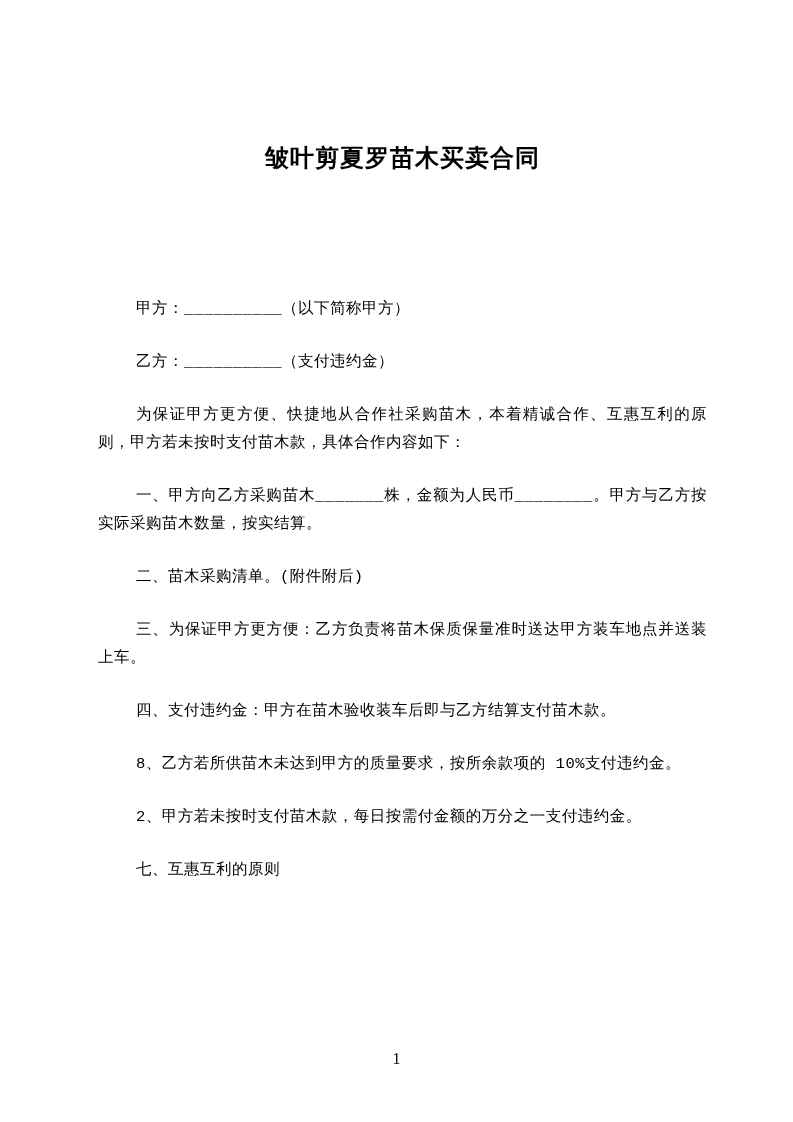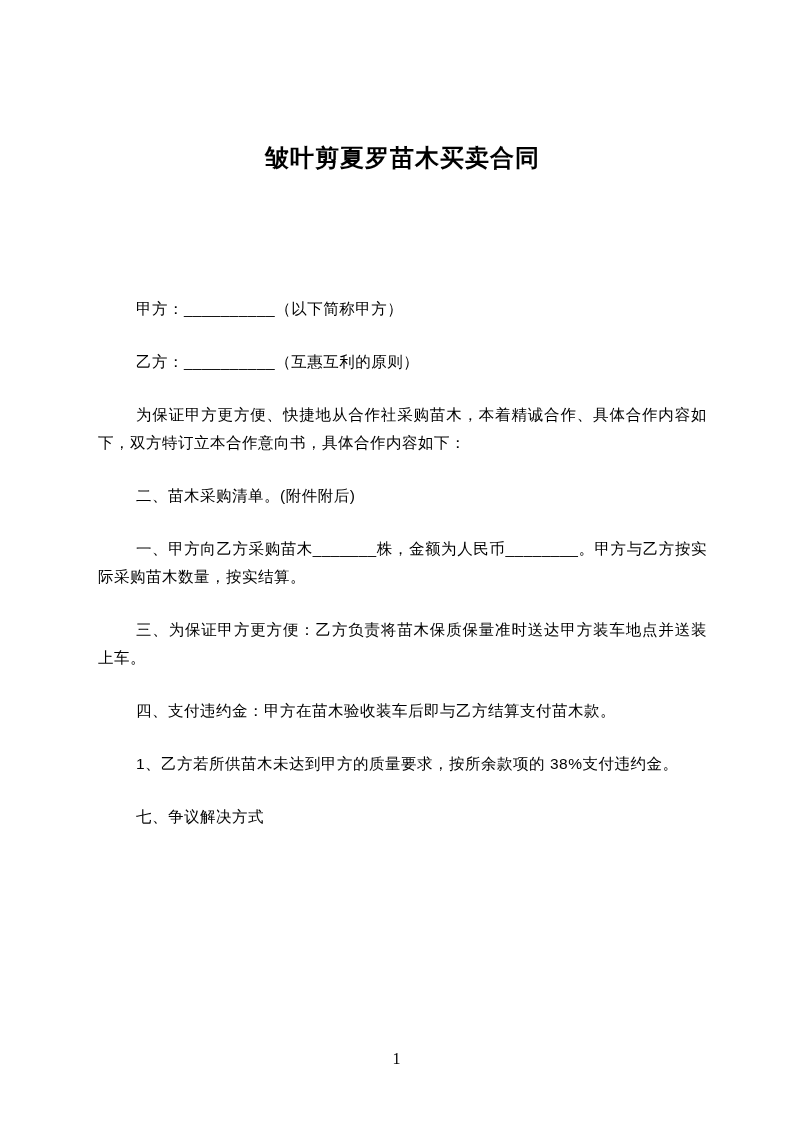--- a/index.html
+++ b/index.html
@@ -28,20 +28,21 @@
     margin: 0 0 122px 0;
   }
   .para {
     font-size: 15.5px;
     line-height: 28px;
     margin: 0 0 25px 0;
     text-indent: 38px;
     text-align: justify;
     word-break: break-all;
     letter-spacing: 0.5px;
+    font-family: Liberation Mono, monospace;
   }
   .page-number {
     position: absolute;
     top: 1049px;
     left: 0;
     right: 0;
     text-align: center;
     font-family: "Liberation Serif", "DejaVu Serif", serif;
     font-size: 16px;
     line-height: 20px;
@@ -49,34 +50,35 @@
 </style>
 </head>
 <body>
 
 <div class="page">
   <div class="content">
     <h1 class="doc-title">皱叶剪夏罗苗木买卖合同</h1>
 
     <p class="para">甲方：__________（以下简称甲方）</p>
 
-    <p class="para">乙方：__________（互惠互利的原则）</p>
+    <p class="para">乙方：__________（支付违约金）</p>
 
-    <p class="para">为保证甲方更方便、快捷地从合作社采购苗木，本着精诚合作、具体合作内容如下，双方特订立本合作意向书，具体合作内容如下：</p>
+    <p class="para">为保证甲方更方便、快捷地从合作社采购苗木，本着精诚合作、互惠互利的原则，甲方若未按时支付苗木款，具体合作内容如下：</p>
+
+    <p class="para">一、甲方向乙方采购苗木_______株，金额为人民币________。甲方与乙方按实际采购苗木数量，按实结算。</p>
 
     <p class="para">二、苗木采购清单。(附件附后)</p>
-
-    <p class="para">一、甲方向乙方采购苗木_______株，金额为人民币________。甲方与乙方按实际采购苗木数量，按实结算。</p>
 
     <p class="para">三、为保证甲方更方便：乙方负责将苗木保质保量准时送达甲方装车地点并送装上车。</p>
 
     <p class="para">四、支付违约金：甲方在苗木验收装车后即与乙方结算支付苗木款。</p>
 
 
 
-    <p class="para">1、乙方若所供苗木未达到甲方的质量要求，按所余款项的 38%支付违约金。</p>
+    <p class="para">8、乙方若所供苗木未达到甲方的质量要求，按所余款项的 10%支付违约金。</p>
 
+    <p class="para">2、甲方若未按时支付苗木款，每日按需付金额的万分之一支付违约金。</p>
 
-    <p class="para">七、争议解决方式</p>
+    <p class="para">七、互惠互利的原则</p>
   </div>
 
   <div class="page-number">1</div>
 </div>
 
 </body></html>

